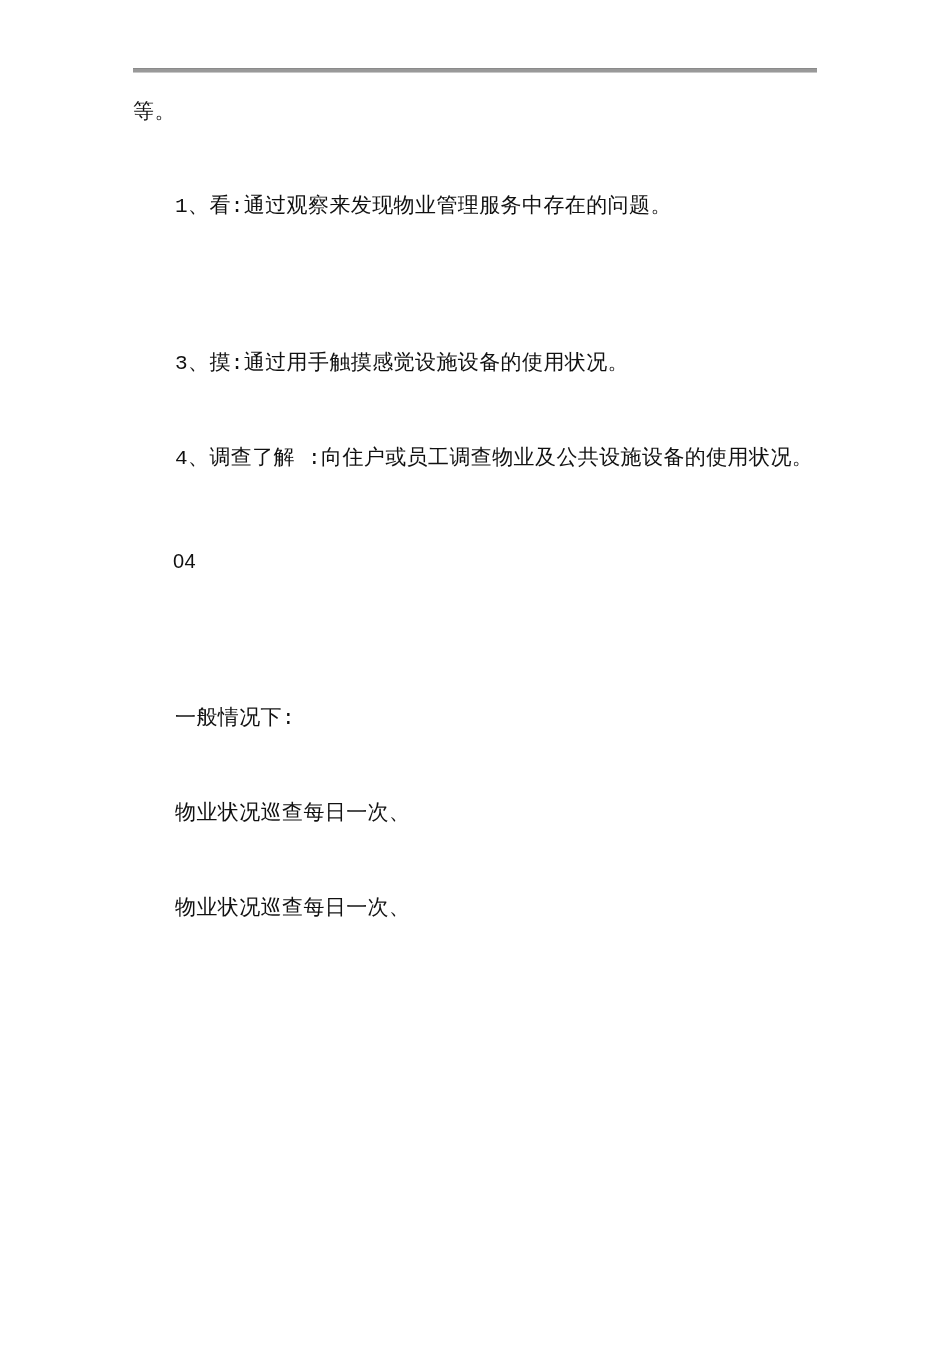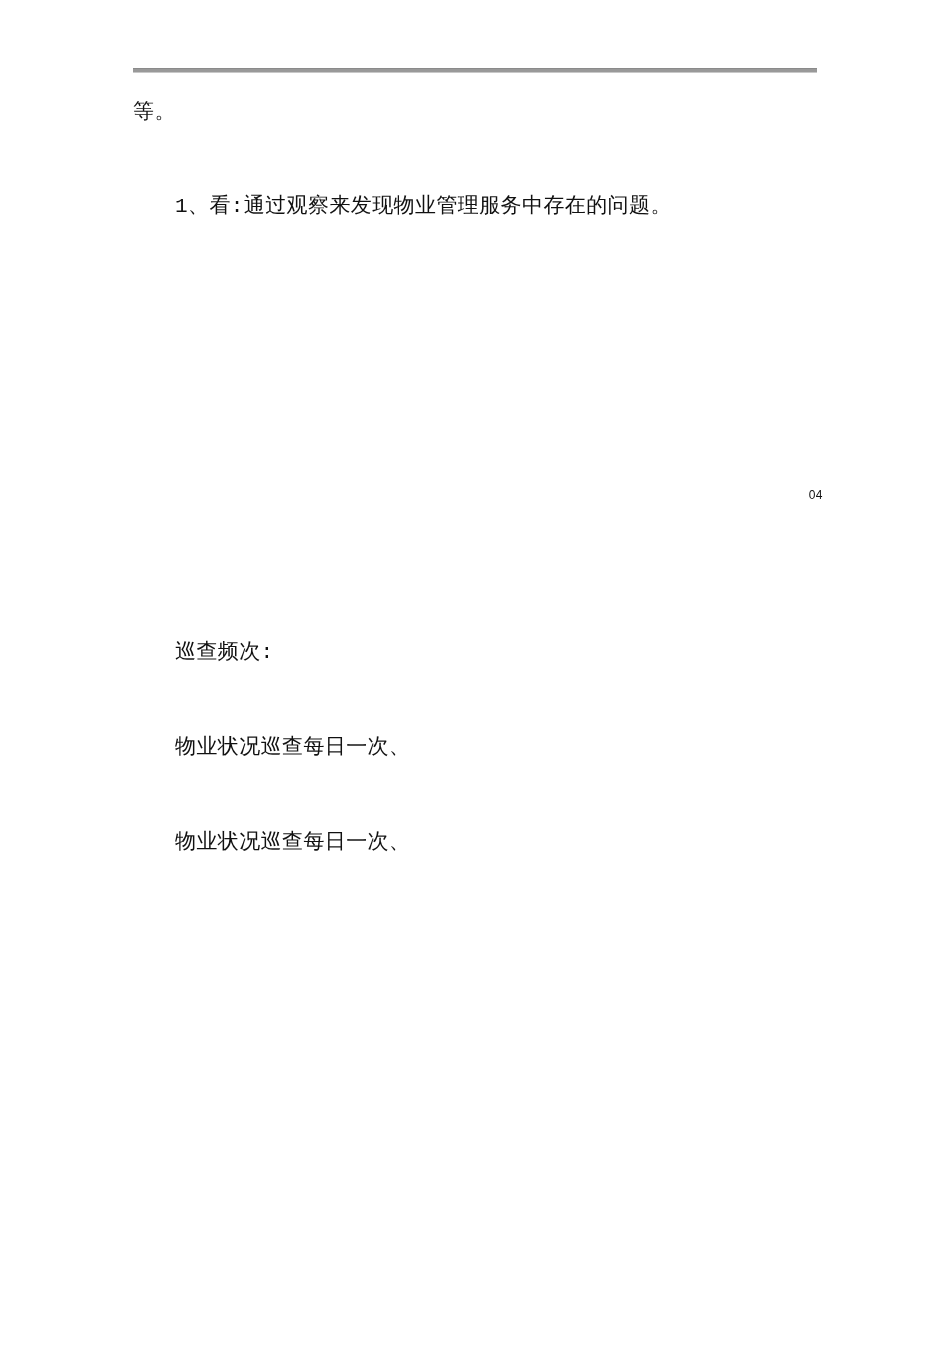--- a/index.html
+++ b/index.html
@@ -46,52 +46,53 @@
   }
   .indent {
     text-indent: 2em;
     font-family: Liberation Mono, monospace;
   }
   .gap-sm { height: 62px; }
   .gap-md { height: 62px; }
   .gap-lg { height: 70px; }
   .section-num {
     font-family: "Liberation Sans", sans-serif;
-    font-size: 12px;
+    font-size: 20px;
     letter-spacing: 0.5px;
-    text-align: right;
   }
 </style>
 </head>
 <body>
 
 <div class="page">
 
   <div class="header-rule"></div>
 
   <div class="content">
 
     <p>等。</p>
 
     <div class="gap-sm"></div>
     <p class="indent">1、看:通过观察来发现物业管理服务中存在的问题。</p>
 
     <div class="gap-sm"></div>
 
     <div class="gap-sm"></div>
+    <p class="indent">3、摸:通过用手触摸感觉设施设备的使用状况。</p>
 
     <div class="gap-sm"></div>
+    <p class="indent">4、调查了解 :向住户或员工调查物业及公共设施设备的使用状况。</p>
 
     <div class="gap-lg"></div>
     <p class="indent section-num">04</p>
 
     <div class="gap-md"></div>
 
     <div class="gap-md"></div>
-    <p class="indent">巡查频次:</p>
+    <p class="indent">一般情况下:</p>
 
     <div class="gap-md"></div>
     <p class="indent">物业状况巡查每日一次、</p>
 
     <div class="gap-md"></div>
     <p class="indent">物业状况巡查每日一次、</p>
 
     <div class="gap-md"></div>
 
   </div>

